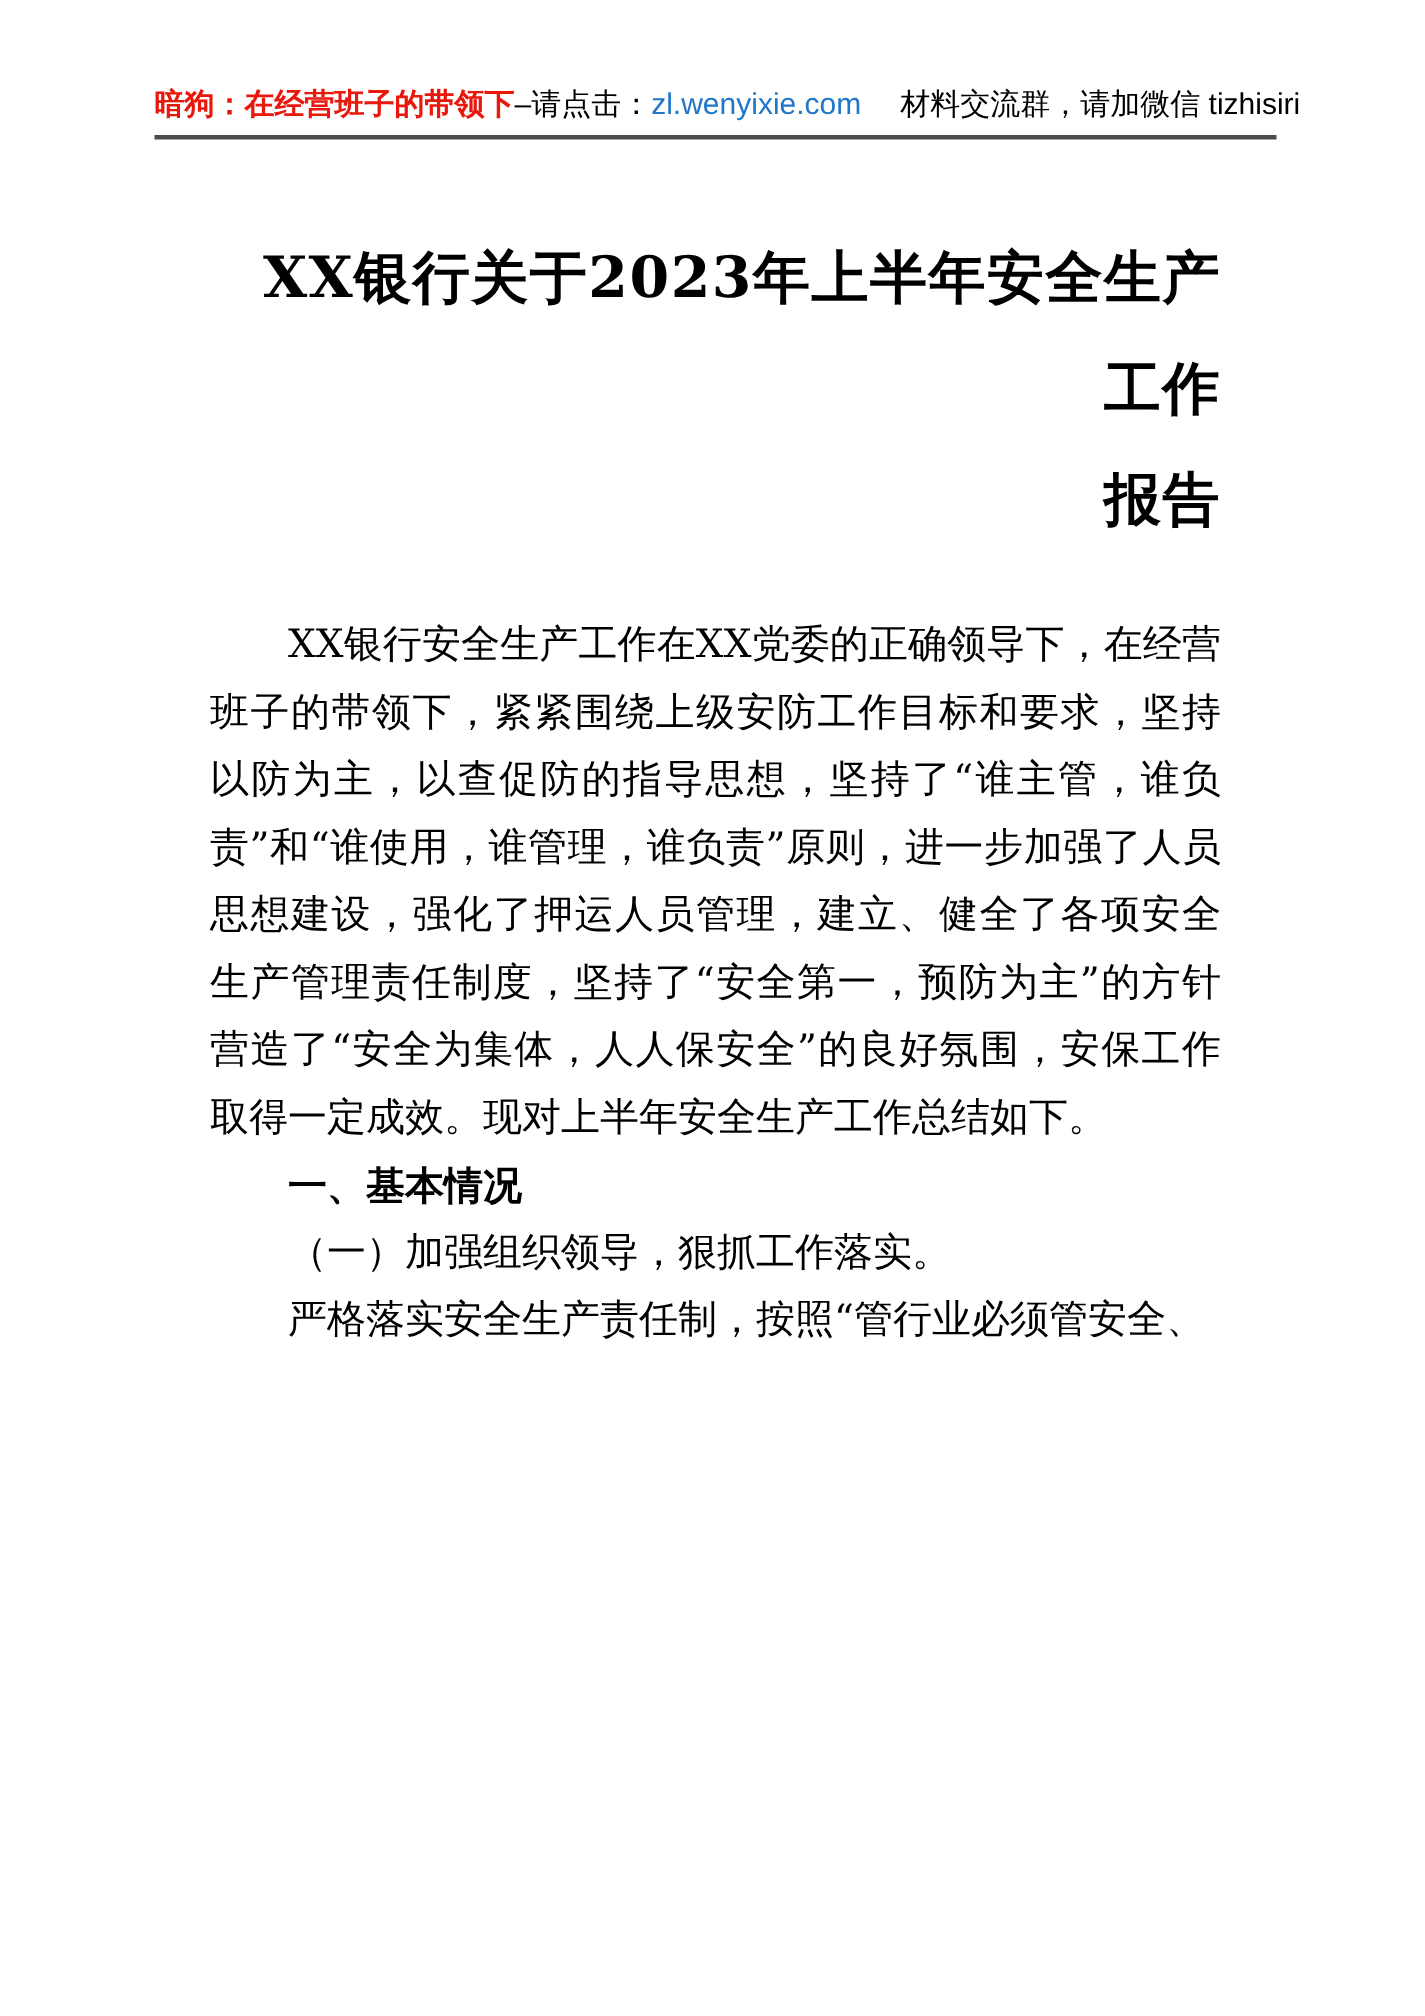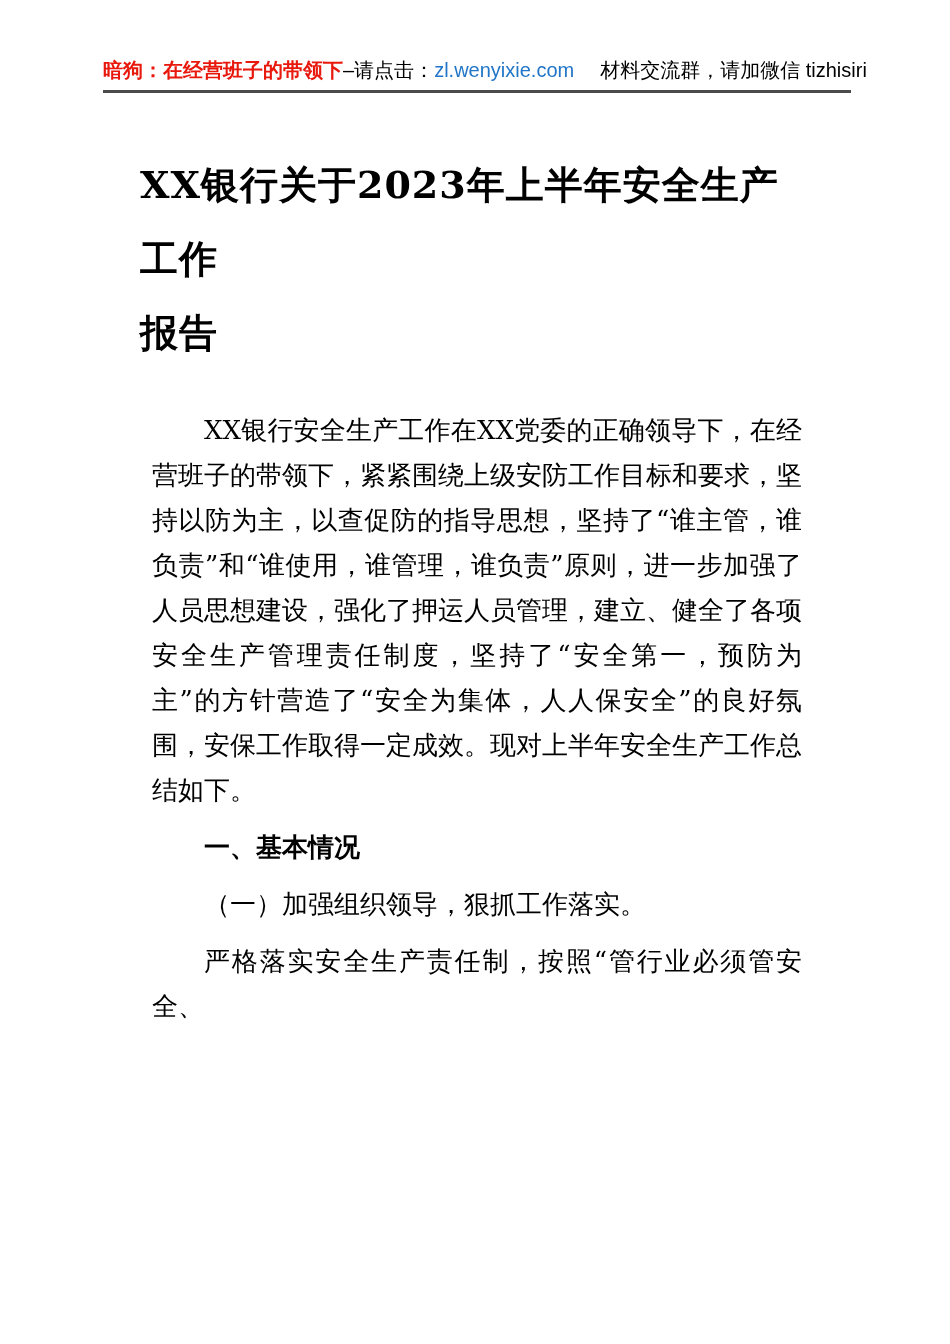--- a/index.html
+++ b/index.html
@@ -42,31 +42,31 @@
   .doc {
     position: absolute;
     top: 148px;
     left: 140px;
     width: 674px;
   }
   .doc-title {
     font-size: 38px;
     font-weight: bold;
     line-height: 74px;
-    text-align: left;
+    text-align: right;
     letter-spacing: 1px;
   }
   .doc-body {
     margin-top: 38px;
     font-size: 26px;
     line-height: 45px;
     text-align: justify;
   }
   .doc-body p {
-    margin: 12px;
+    margin: 0;
     text-indent: 2em;
   }
   .doc-body p.section-heading {
     font-family: "Liberation Sans", "DejaVu Sans", sans-serif;
     font-weight: bold;
   }
 </style>
 </head>
 <body>
 

